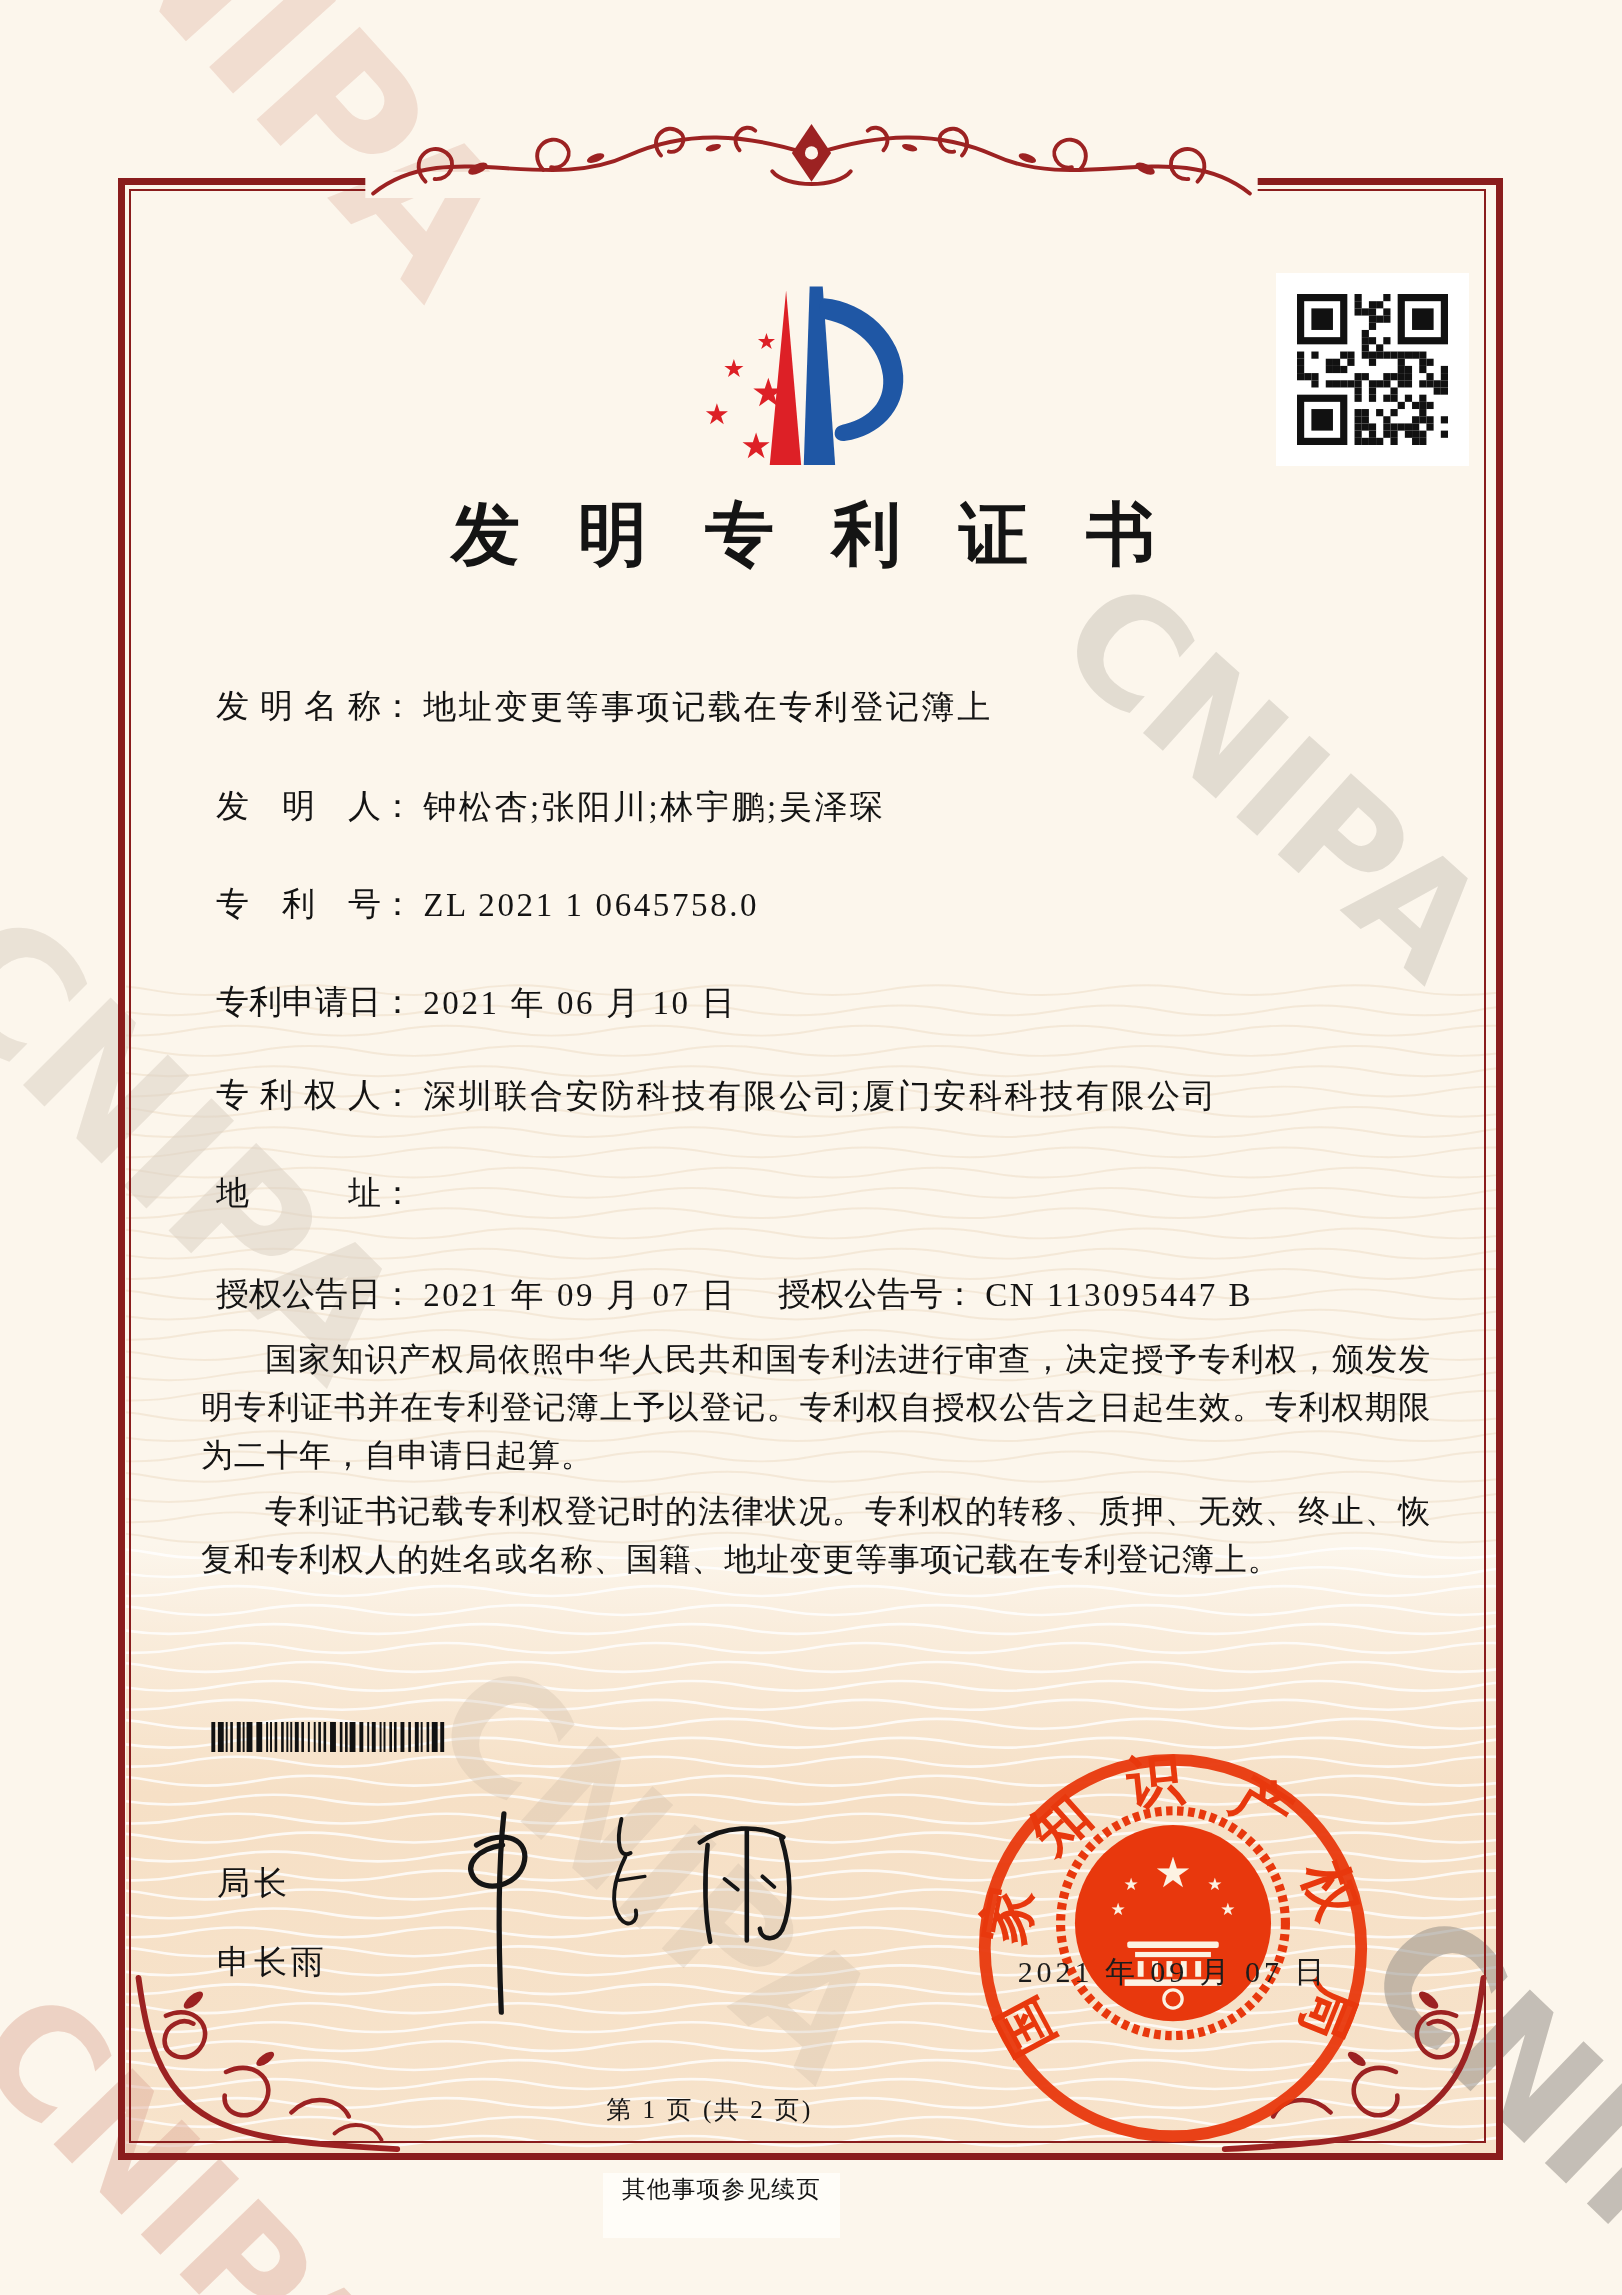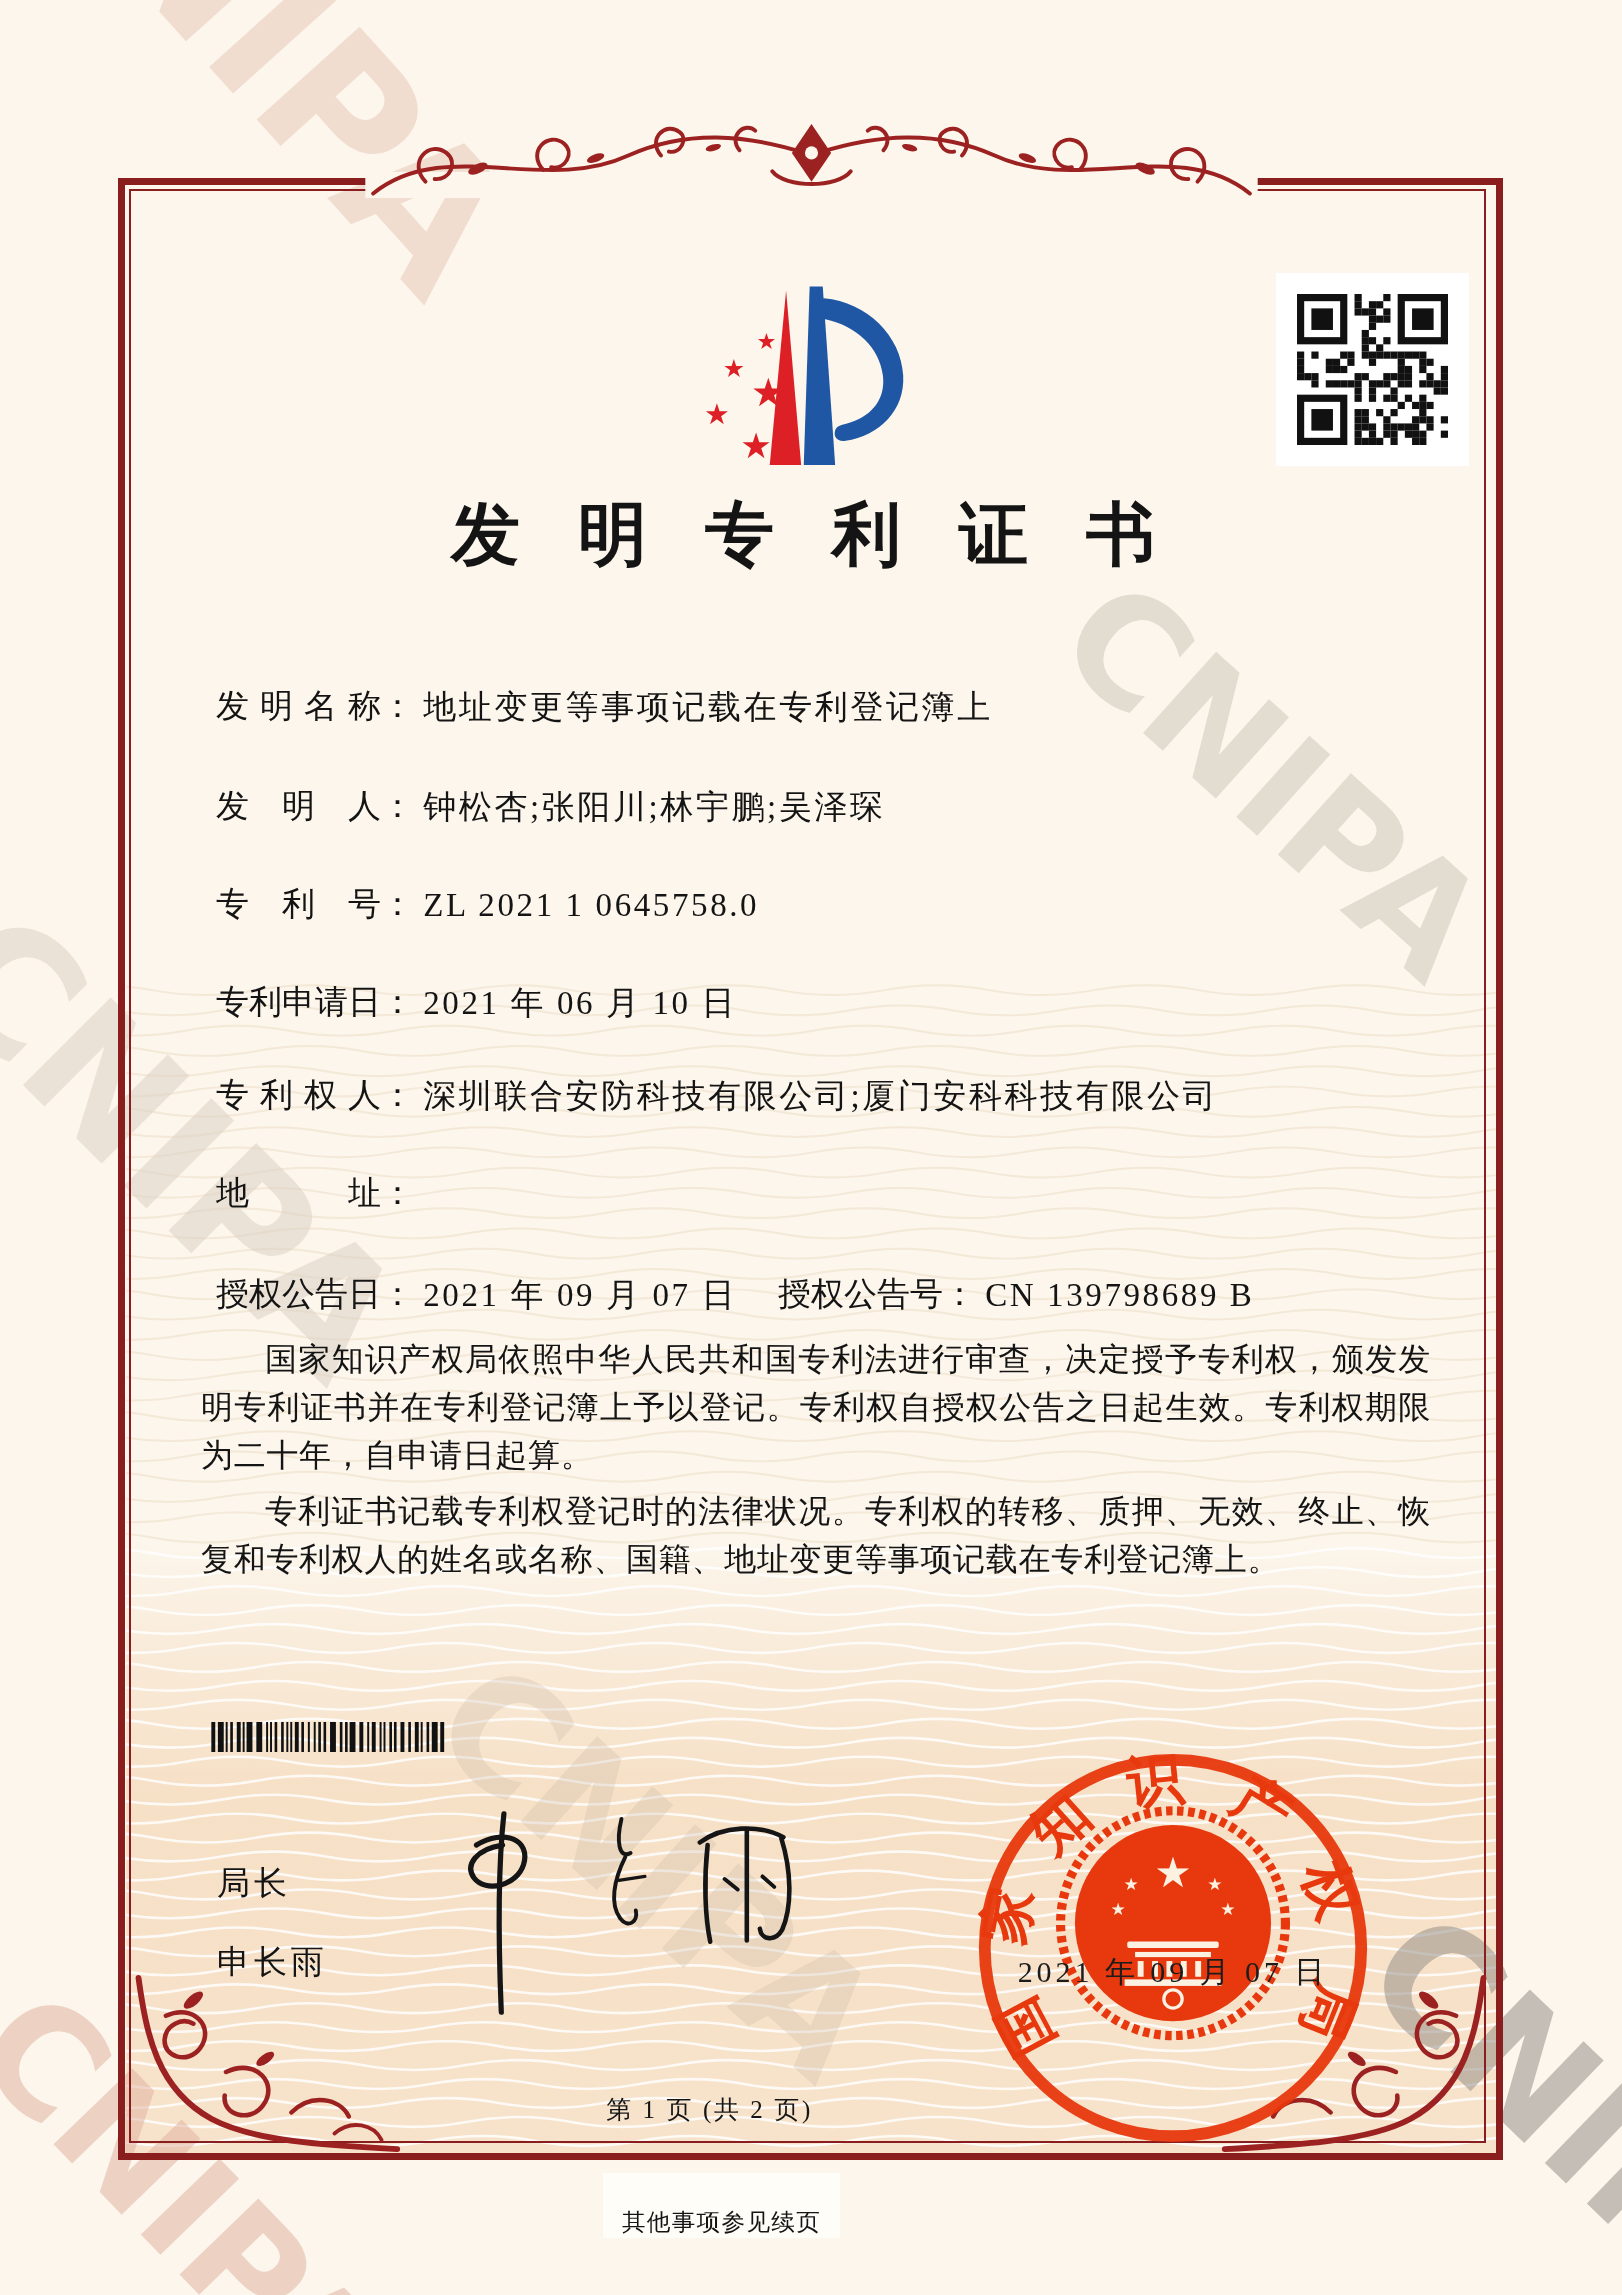--- a/index.html
+++ b/index.html
@@ -28,21 +28,21 @@
   .paras{position:absolute;left:201px;top:1335px;width:1230px;font-size:32px;line-height:48px;
          text-align:justify;letter-spacing:0.7px;}
   .paras p{margin:0 0 7.9px 0;text-indent:2em;}
   
   .director{position:absolute;left:217px;font-size:33px;
             font-family:"Liberation Sans","DejaVu Sans",sans-serif;letter-spacing:3.9px;}
   
   .pageinfo{position:absolute;left:448px;width:523px;top:2093px;text-align:center;
             font-size:25px;letter-spacing:2.6px;}
   .note-box{position:absolute;left:603px;top:2173px;width:237px;height:65px;background:#fffdf8;
-            display:flex;align-items:flex-end;justify-content:center;font-size:23.6px;letter-spacing:1.3px;}
+            display:flex;align-items:flex-start;justify-content:center;font-size:23.6px;letter-spacing:1.3px;}
   .peach{position:absolute;left:126px;top:1544px;width:1371px;height:610px;
          background:linear-gradient(180deg, rgba(247,228,205,0) 0px, rgba(247,228,205,0.55) 92px,
          #f6e0c6 249px, #f7e3cb 100%);}
   .sealchar{font-size:86px;font-weight:700;text-anchor:middle;}
   svg text.star{text-anchor:middle;font-family:"DejaVu Sans",sans-serif;}
 </style>
 </head>
 <body>
 
 <div class="page">
@@ -351,21 +351,21 @@
 
   <div class="abs" style="top:1272px;left:0;width:1478px;height:46px;padding-left:32px;">
     <span class="grant-pair" style="left:216px;">
       <span class="flabel">授权公告日</span>
       <span class="colon">：</span>
       <span class="fvalue">2021 年 09 月 07 日</span>
     </span>
     <span class="grant-pair" style="left:778px;">
       <span class="flabel">授权公告号</span>
       <span class="colon">：</span>
-      <span class="fvalue">CN 139798689 B</span>
+      <span class="fvalue">CN 113095447 B</span>
     </span>
   </div>
 
   <div class="paras">
     <p>国家知识产权局依照中华人民共和国专利法进行审查，决定授予专利权，颁发发明专利证书并在专利登记簿上予以登记。专利权自授权公告之日起生效。专利权期限为二十年，自申请日起算。</p>
     <p>专利证书记载专利权登记时的法律状况。专利权的转移、质押、无效、终止、恢复和专利权人的姓名或名称、国籍、地址变更等事项记载在专利登记簿上。</p>
   </div>
 
   <svg id="barcode" class="abs" style="left:211px;top:1722px;" width="242" height="30" viewBox="0 0 370 46">
       <rect x="0" y="0" width="6" height="46" fill="#111"></rect>

